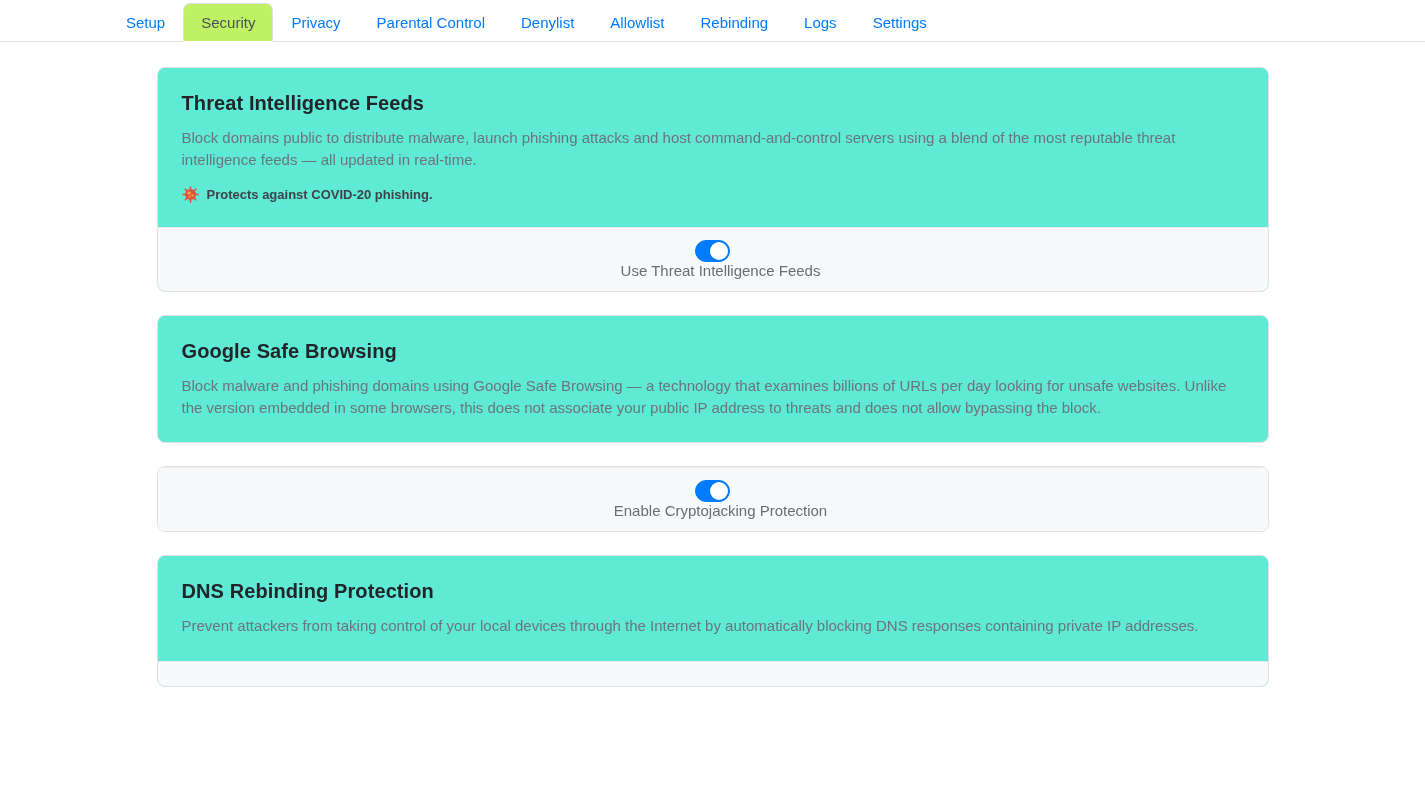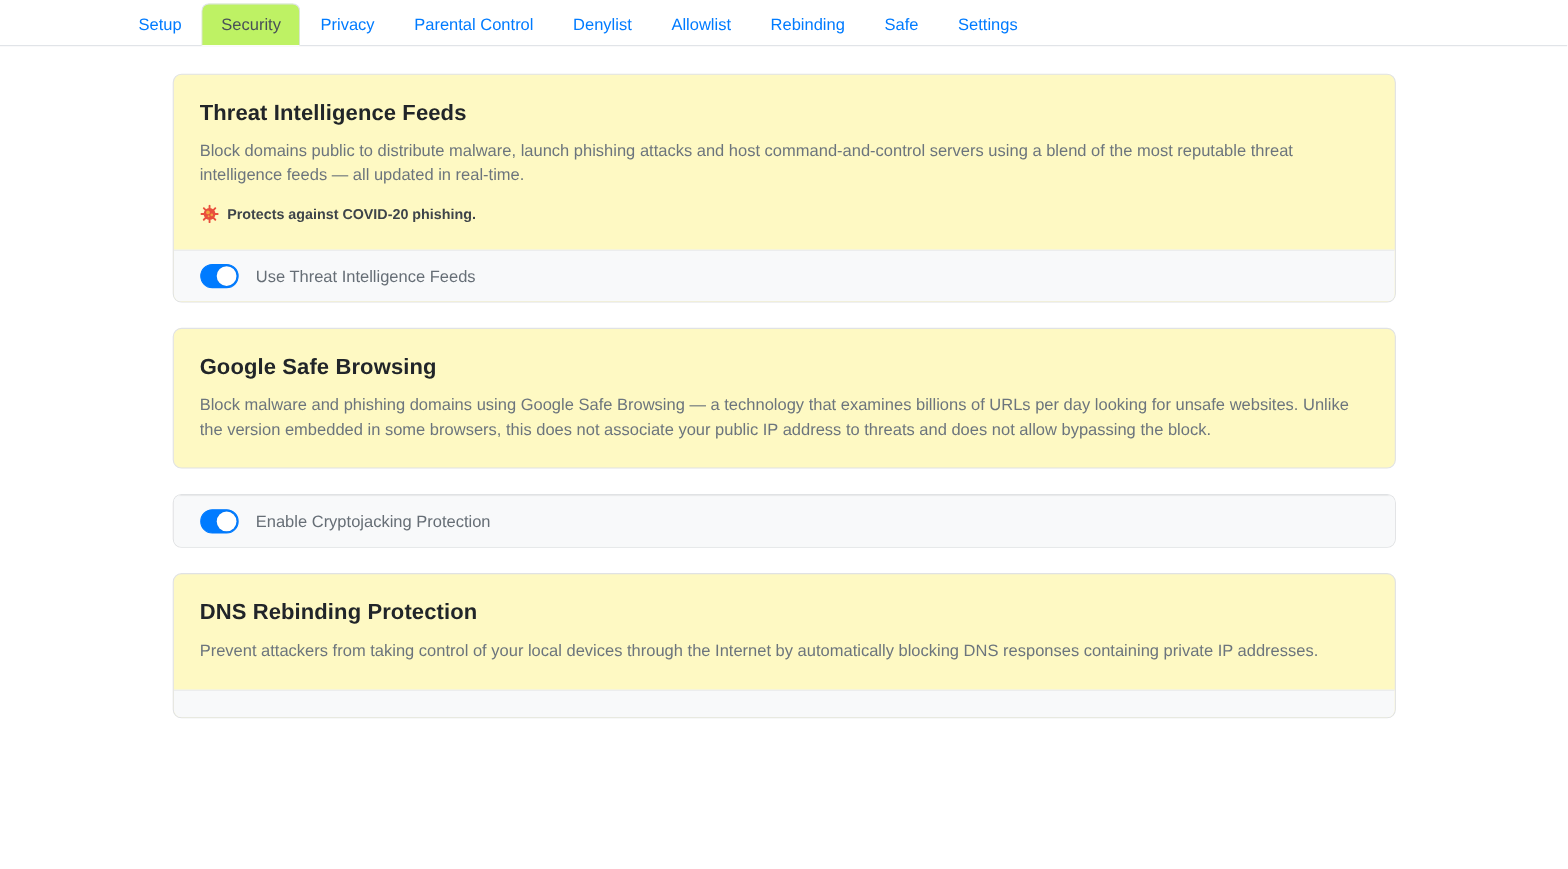--- a/index.html
+++ b/index.html
@@ -5,47 +5,47 @@
   * { margin:0; padding:0; box-sizing:border-box; }
   html,body { width:1425px; height:790px; background:#fff; font-family:"Liberation Sans", sans-serif; overflow:hidden; }
 
   
   .tabbar { display:flex; align-items:flex-end; height:42px; border-bottom:1px solid #dee2e6; padding-left:108px; background:#fff; }
   .tab { display:flex; align-items:center; height:39px; padding:0 17px; font-size:15px; color:#007bff; text-decoration:none; cursor:pointer; white-space:nowrap; border:1px solid transparent; margin-bottom:-1px; }
   .tab.active { background:#bef264; color:#495057; border:1px solid #dee2e6; border-bottom-color:#fff; border-radius:7px 7px 0 0; cursor:default; }
 
   
   .container { width:1112px; margin:25px auto 0; }
-  .card { background:#fef9c3; border:1px solid #e0e2e4; border-radius:8px; margin-bottom:23px; overflow:hidden; }
+  .card { background:#5eead4; border:1px solid #e0e2e4; border-radius:8px; margin-bottom:23px; overflow:hidden; }
   .card-body { padding:24px; }
   .card-title { font-size:20px; font-weight:600; color:#212529; letter-spacing:0.1px; }
   .card-desc { margin-top:12px; font-size:15px; line-height:21.5px; color:#6c757d; max-width:1060px; }
   .card-note { margin-top:16px; display:flex; align-items:center; font-size:13px; font-weight:600; color:#3e444a; }
   .card-note .note-icon { margin-right:8px; display:inline-flex; }
-  .card-footer { background:#f8f9fa; border-top:1px solid #e9eaeb; padding:12px 24px; display:flex; align-items:center; }
+  .card-footer { background:#f8f9fa; border-top:1px solid #e9eaeb; padding:12px 24px; display:flex; align-items:center;flex-direction:column; }
 
   
   .toggle { position:relative; width:35px; height:22px; border-radius:11px; background:#fff; border:1px solid #dde1e5; flex:0 0 auto; cursor:pointer; }
   .toggle .knob { position:absolute; top:1px; left:1px; width:18px; height:18px; border-radius:50%; background:#adb5bd; transition:none; }
   .toggle.on { background:#007bff; border-color:#007bff; }
   .toggle.on .knob { left:14px; top:1px; background:#fff; box-shadow:0 0 1px rgba(0,0,0,.2); }
   .toggle-label { margin-left:16px; font-size:15px; color:#666e76; }
 </style>
 </head>
 <body>
 
 <nav class="tabbar">
   <a class="tab">Setup</a>
   <a class="tab active">Security</a>
   <a class="tab">Privacy</a>
   <a class="tab">Parental Control</a>
   <a class="tab">Denylist</a>
   <a class="tab">Allowlist</a>
   <a class="tab">Rebinding</a>
-  <a class="tab">Safe</a>
+  <a class="tab">Logs</a>
   <a class="tab">Settings</a>
 </nav>
 
 <main class="container">
 
   <section class="card">
     <div class="card-body">
       <h2 class="card-title">Threat Intelligence Feeds</h2>
       <p class="card-desc">Block domains public to distribute malware, launch phishing attacks and host command-and-control servers using a blend of the most reputable threat intelligence feeds — all updated in real-time.</p>
       <div class="card-note">

